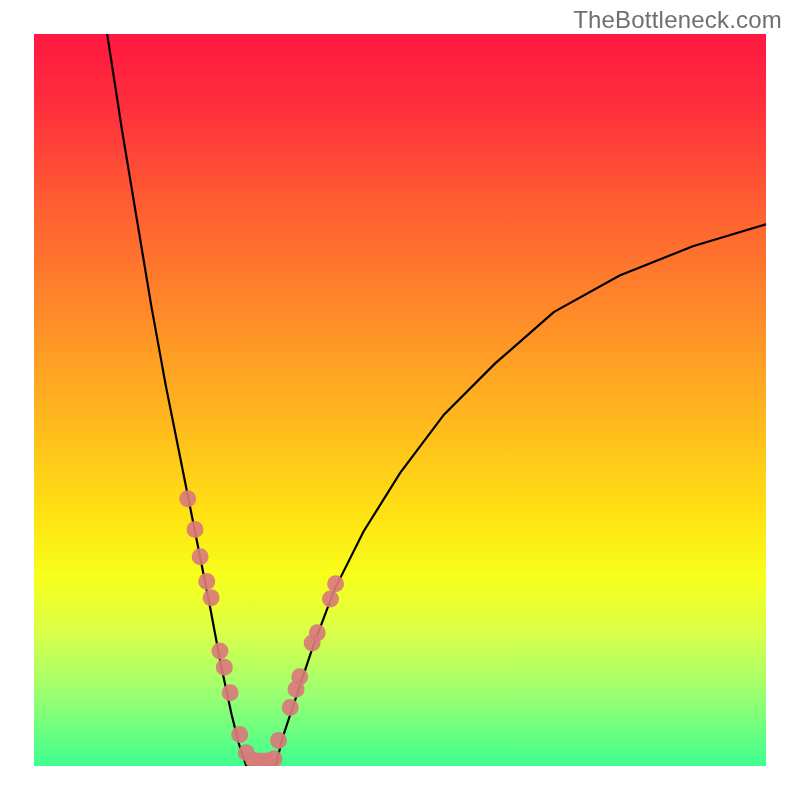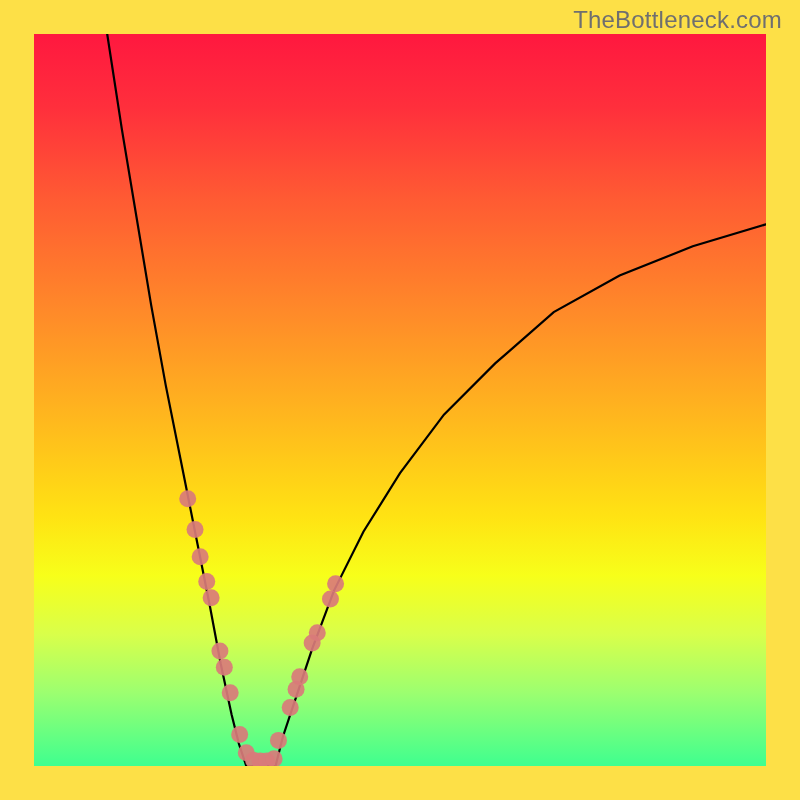--- a/index.html
+++ b/index.html
@@ -8,21 +8,21 @@
     width: 800px;
     height: 800px;
     overflow: hidden;
     background: #000;
     font-family: Arial, Helvetica, sans-serif;
   }
   .frame {
     position: relative;
     width: 800px;
     height: 800px;
-    background: #fde047;
+    background: #ffffff;
     text-decoration: underline;
   }
   .plot {
     position: absolute;
     left: 34px;
     top: 34px;
     width: 732px;
     height: 732px;
     
     background: linear-gradient(

